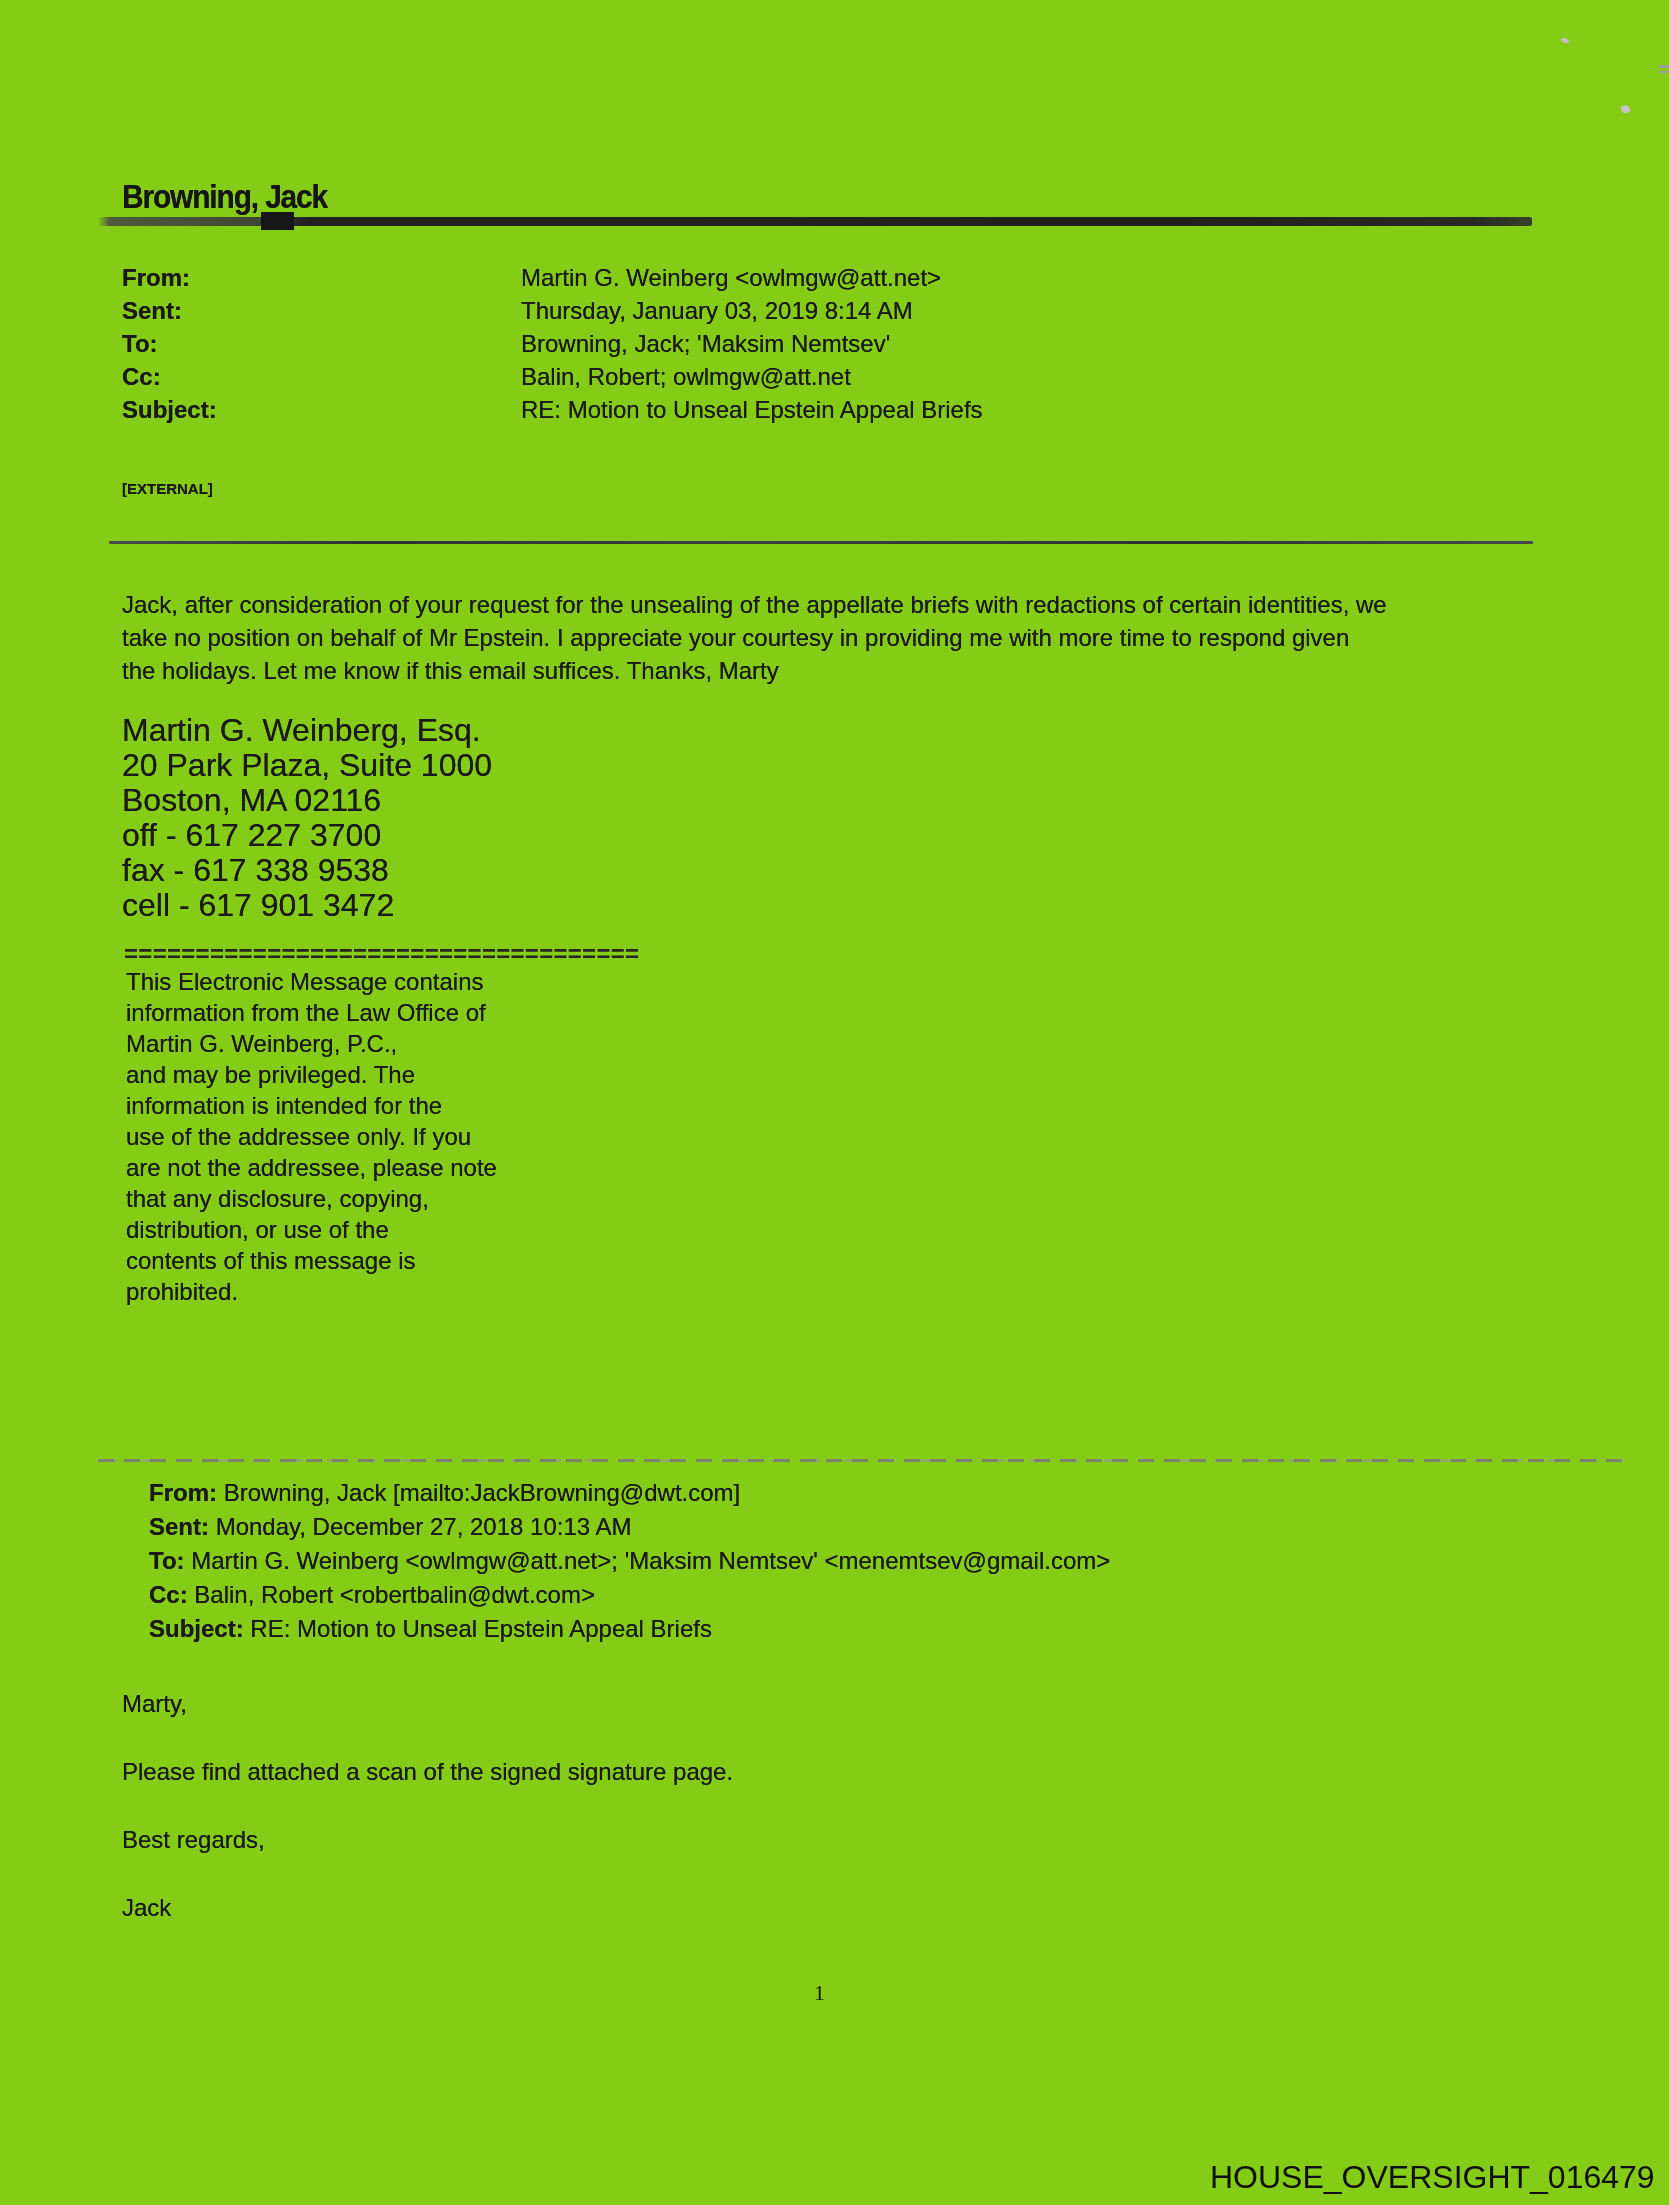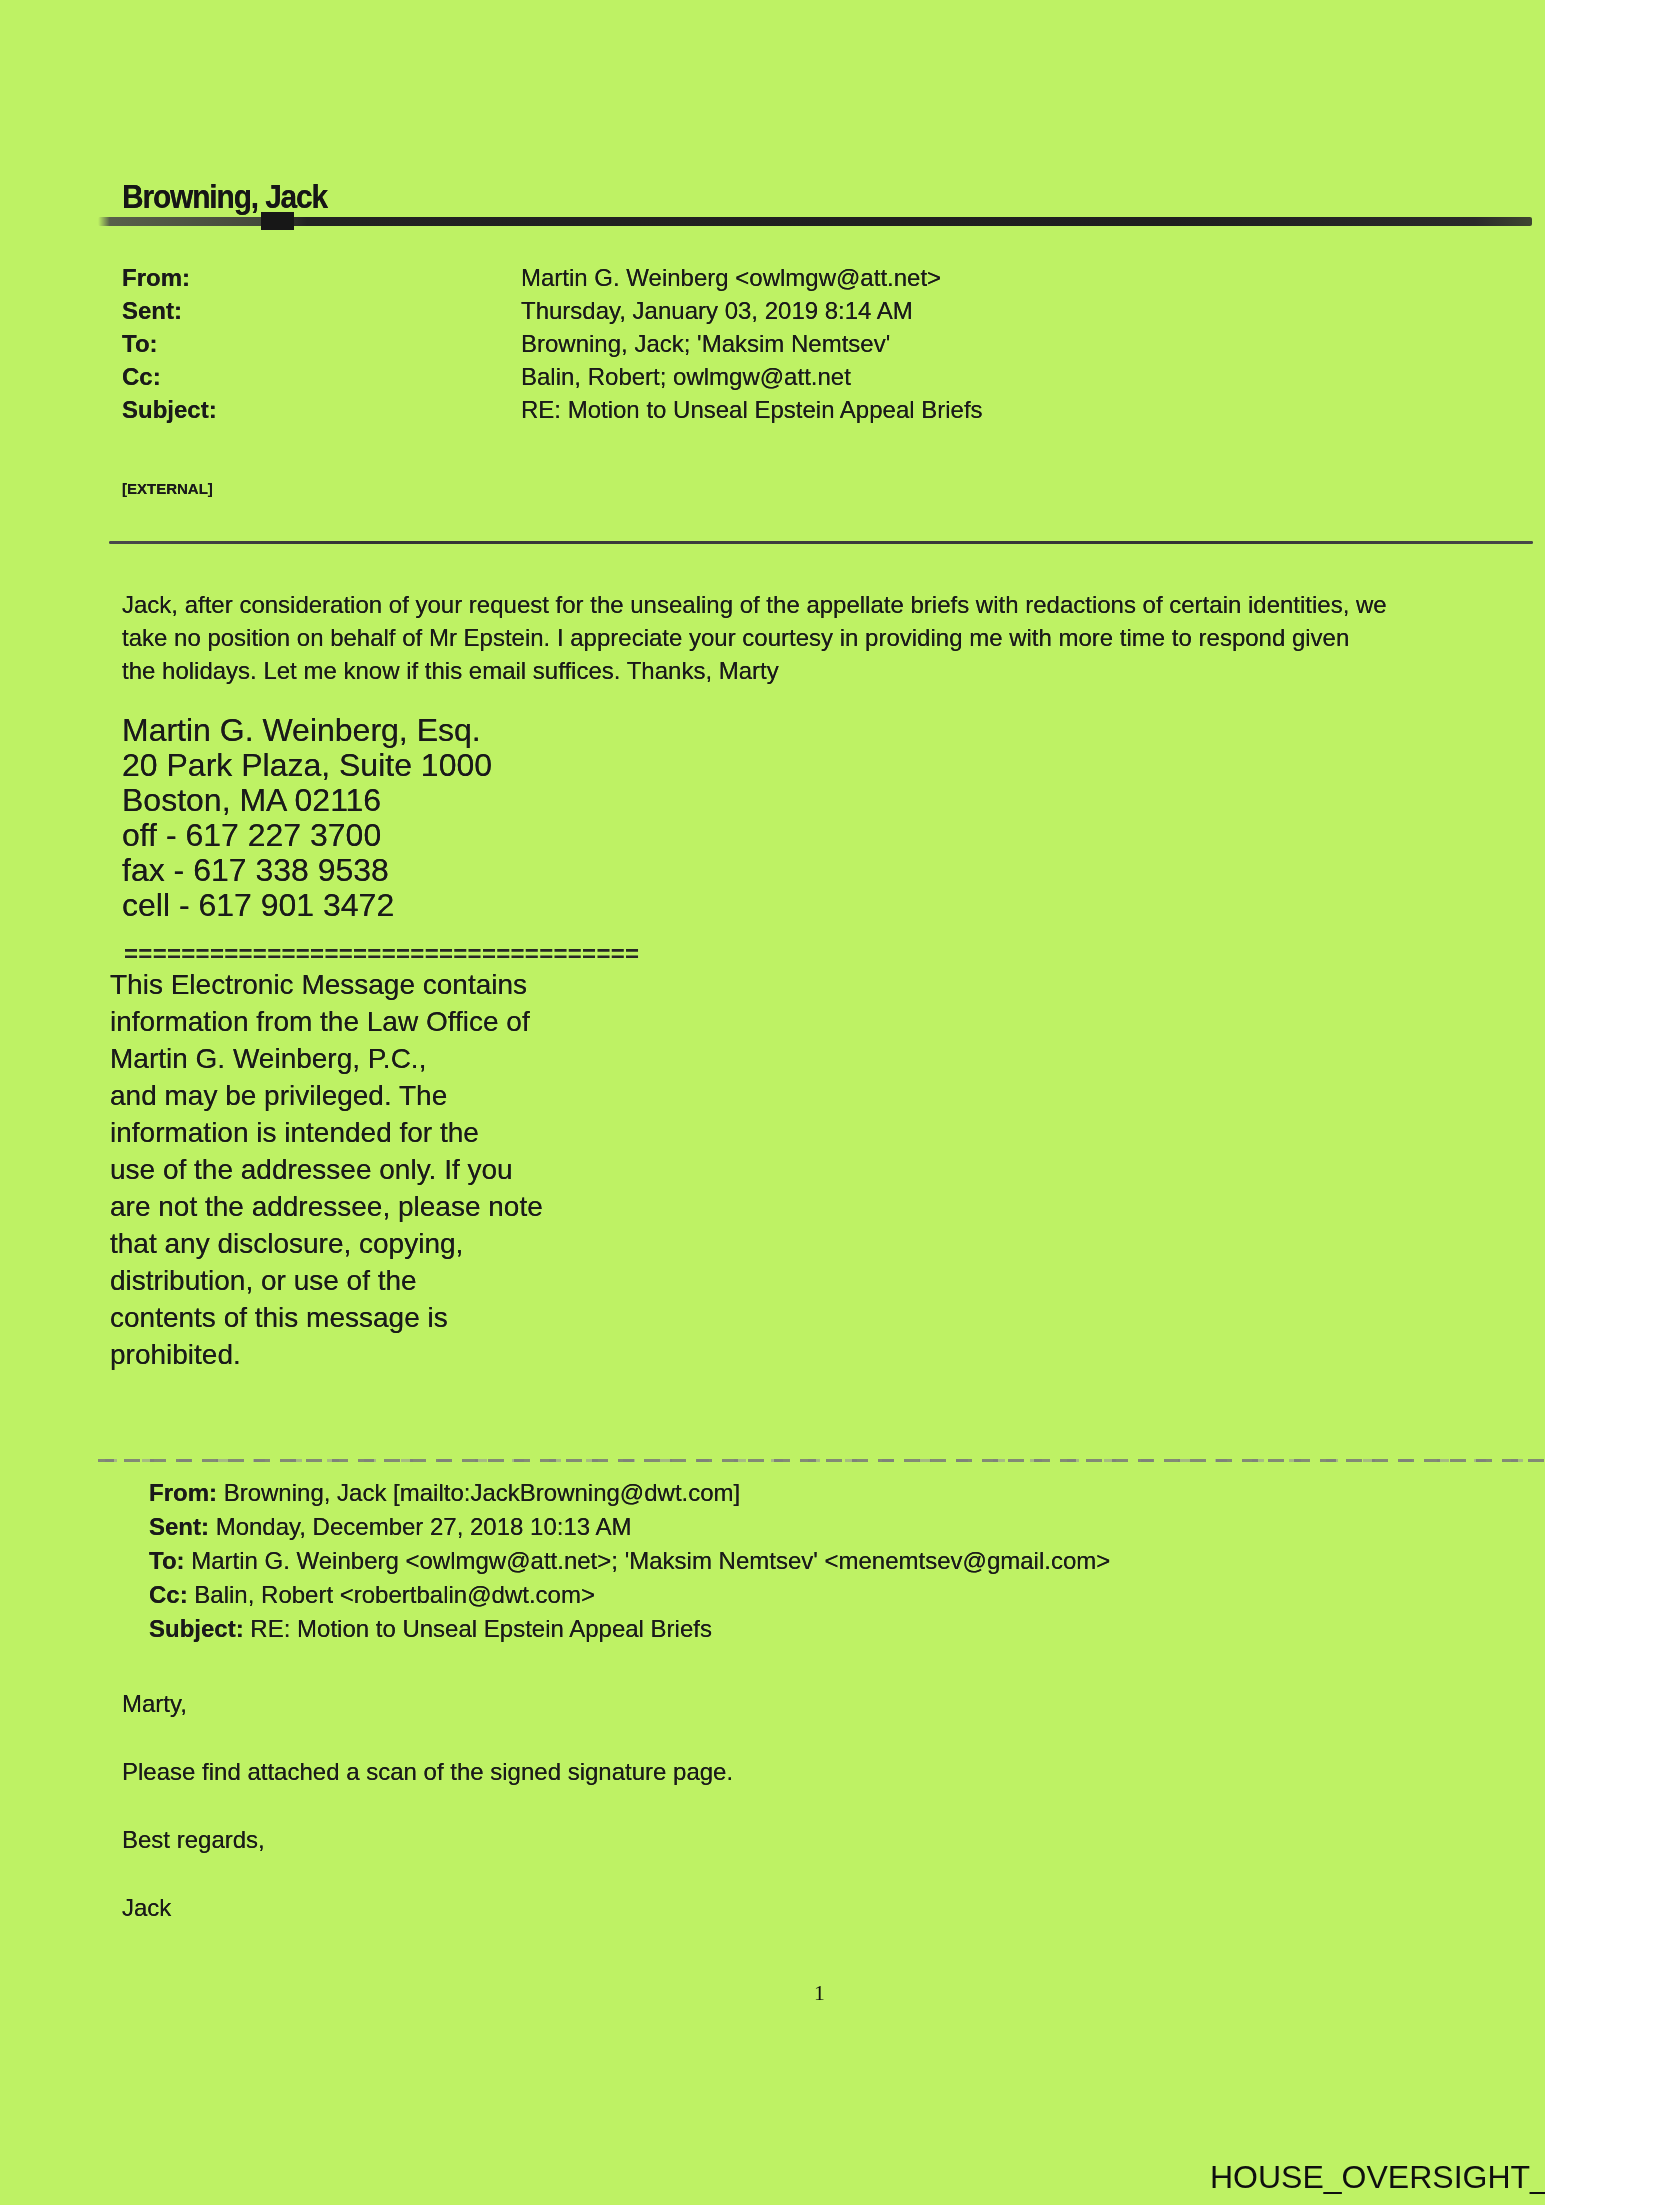--- a/index.html
+++ b/index.html
@@ -2,23 +2,23 @@
 <html style="font-size:10.5px"><head>
 <meta charset="utf-8">
 <style>
   html, body {
     margin: 0;
     padding: 0;
     background: #ffffff;
   }
   .page {
     position: relative;
-    width: 1545px;
+    width: 1669px;
     height: 2205px;
-    background: #bef264;
+    background: #84cc16;
     overflow: hidden;
     font-family: "Liberation Sans", sans-serif;
     color: #1a1a1a;
   }
   
   .ink { text-shadow: 0 0 0.4px rgba(20,20,20,0.85); }
 
   .heading {
     position: absolute;
     left: 122px;
@@ -102,25 +102,25 @@
     left: 124px;
     top: 940px;
     font-size: 24px;
     font-weight: 700;
     letter-spacing: 0.3px;
     color: #262626;
     white-space: nowrap;
   }
   .disclaimer {
     position: absolute;
-    left: 110px;
+    left: 126px;
     top: 966px;
     width: 916px;
-    font-size: 28px;
-    line-height: 37px;
+    font-size: 24px;
+    line-height: 31px;
   }
   .dashed-rule {
     position: absolute;
     left: 98px;
     top: 1459px;
     width: 1525px;
     height: 2.6px;
     background-image:
       repeating-linear-gradient(90deg, rgba(120,120,120,0.85) 0px, rgba(120,120,120,0.85) 15.7px, rgba(0,0,0,0) 15.7px, rgba(0,0,0,0) 26px),
       repeating-linear-gradient(90deg, rgba(0,0,0,0) 0px, rgba(0,0,0,0) 7.2px, rgba(150,150,150,0.6) 7.2px, rgba(150,150,150,0.6) 19px, rgba(0,0,0,0) 19px, rgba(0,0,0,0) 37px);

